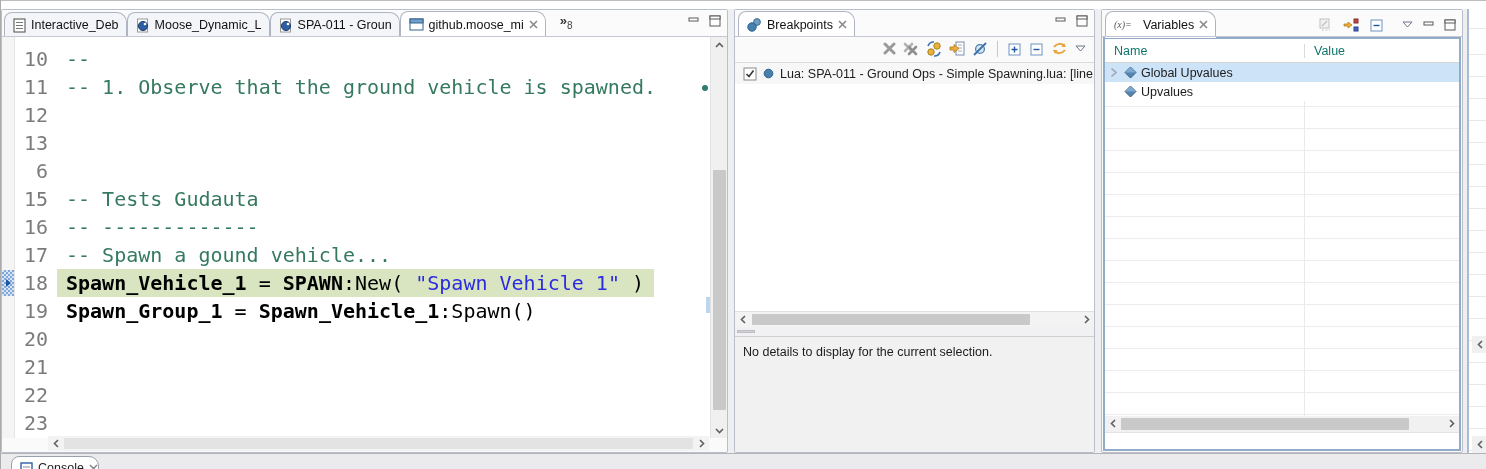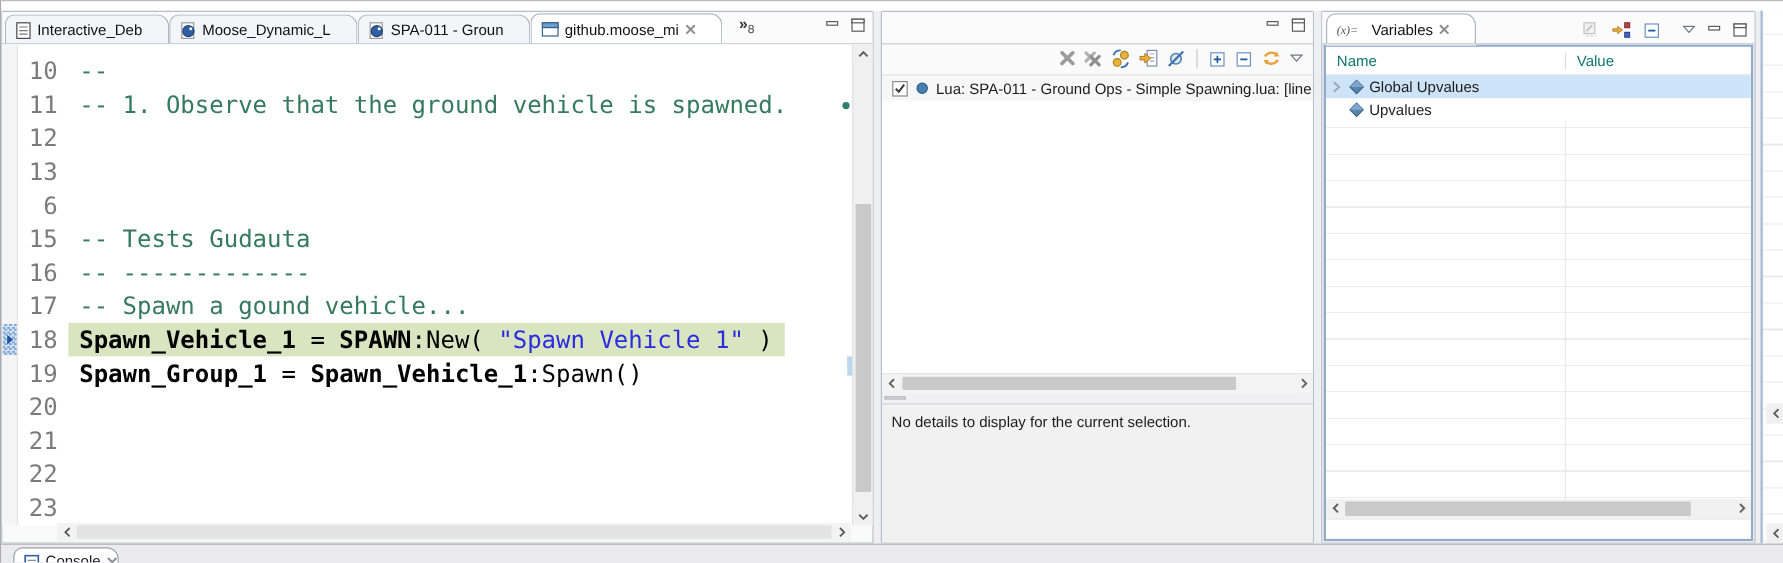--- a/index.html
+++ b/index.html
@@ -5,21 +5,21 @@
   html,body{margin:0;padding:0;background:#e9e9ec;}
   #app{position:relative;width:1486px;height:469px;background:#efeff2;overflow:hidden;
        font-family:"Liberation Sans",sans-serif;font-size:12.5px;color:#1c1c1c;
        border-left:1px solid #ababab;box-sizing:border-box;}
   .topstrip{position:absolute;left:0;top:0;width:100%;height:9px;background:#ffffff;
             border-top:1px solid #bdbdbd;box-sizing:border-box;}
   .panel{position:absolute;top:9px;height:444px;background:#fafafb;border:1px solid #b9bfca;
          box-sizing:border-box;border-radius:2px;}
   
   .tabrow{position:relative;height:27px;display:flex;align-items:flex-end;background:#fbfbfc;}
-  .tab{display:flex;align-items:center;gap:5px;height:25px;padding:0 21px 0 8px;
+  .tab{display:flex;align-items:center;gap:5px;height:25px;padding:0 7px 0 8px;
        border:1px solid #aeb4c2;border-bottom:none;border-radius:8px 10px 0 0;
        background:#f4f5f8;white-space:nowrap;box-sizing:border-box;cursor:default;}
   .tab.active{background:#ffffff;height:26px;box-shadow:0 1px 0 #ffffff;}
   .tab .lbl{color:#111;}
   .icn{display:inline-flex;align-items:center;justify-content:center;line-height:0;}
   .tab-overflow{margin-left:14px;margin-bottom:6px;color:#333;font-weight:bold;font-size:13px;}
   .tab-overflow sub{font-weight:normal;font-size:10px;color:#444;}
   .winbtns{position:absolute;right:6px;top:5px;display:flex;gap:10px;align-items:center;}
   .tabrow-underline{position:absolute;left:0;right:0;bottom:0;height:1px;background:#c3c8d2;}
   
@@ -227,20 +227,35 @@
             <svg width="6" height="9">
               <polyline points="1,1 4.5,4.5 1,8" fill="none" stroke="#606060" stroke-width="1.6"></polyline>
             </svg>
           </span>
         </div>
     </div>
   </div>
 
   <div class="panel" id="breakpoints-panel">
     <div class="tabrow">
+      <div class="tab active" style="margin-left:3px;">
+        <span class="icn">
+            <svg width="15" height="15">
+              <circle cx="10" cy="5" r="3.4" fill="#6f9cbe" stroke="#3f6f96"></circle>
+              <circle cx="5" cy="10" r="4.2" fill="#4880ad" stroke="#2c5e8c"></circle>
+            </svg>
+          </span>
+        <span class="lbl">Breakpoints</span>
+        <span class="icn">
+            <svg width="9" height="9">
+              <line x1="1" y1="1" x2="8" y2="8" stroke="#8a8a8a" stroke-width="1.6"></line>
+              <line x1="8" y1="1" x2="1" y2="8" stroke="#8a8a8a" stroke-width="1.6"></line>
+            </svg>
+          </span>
+      </div>
       <div class="winbtns">
         <span class="icn">
             <svg width="11" height="10">
               <rect x="1" y="2" width="9" height="3" fill="#fdfdfd" stroke="#5a5a5a"></rect>
             </svg>
           </span>
         <span class="icn">
             <svg width="12" height="12">
               <rect x="1" y="1" width="10" height="10" fill="#fdfdfd" stroke="#5a5a5a"></rect>
               <rect x="1" y="1" width="10" height="3" fill="#fdfdfd" stroke="#5a5a5a"></rect>

